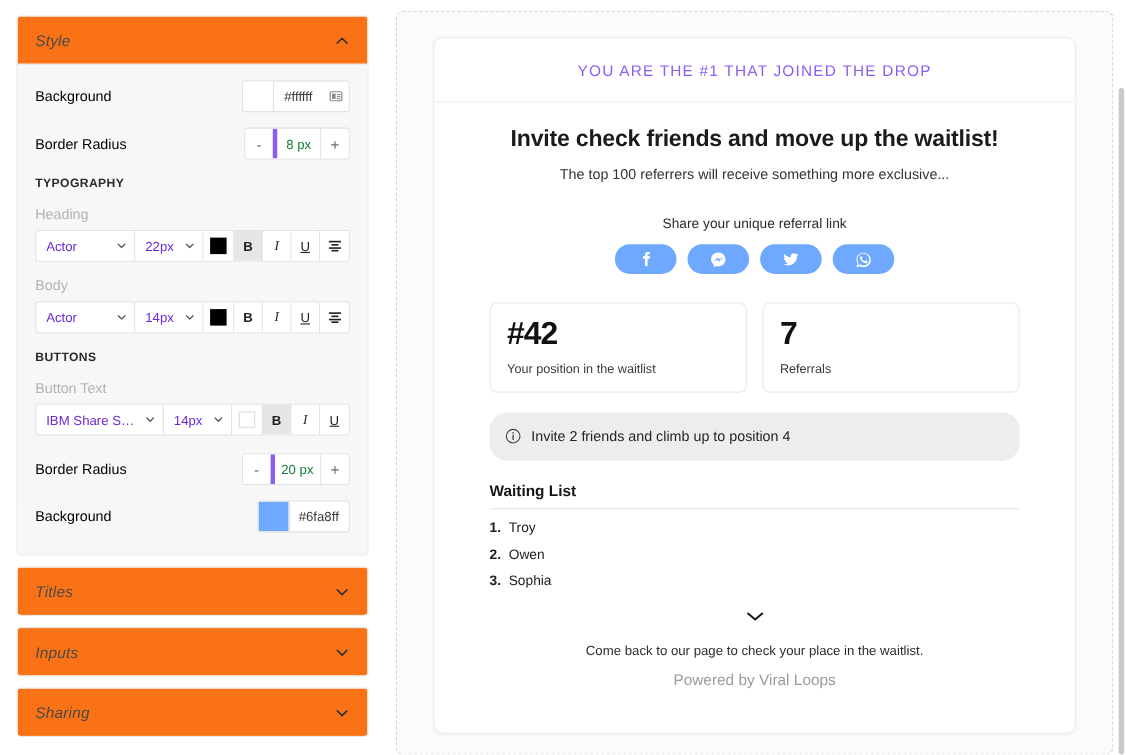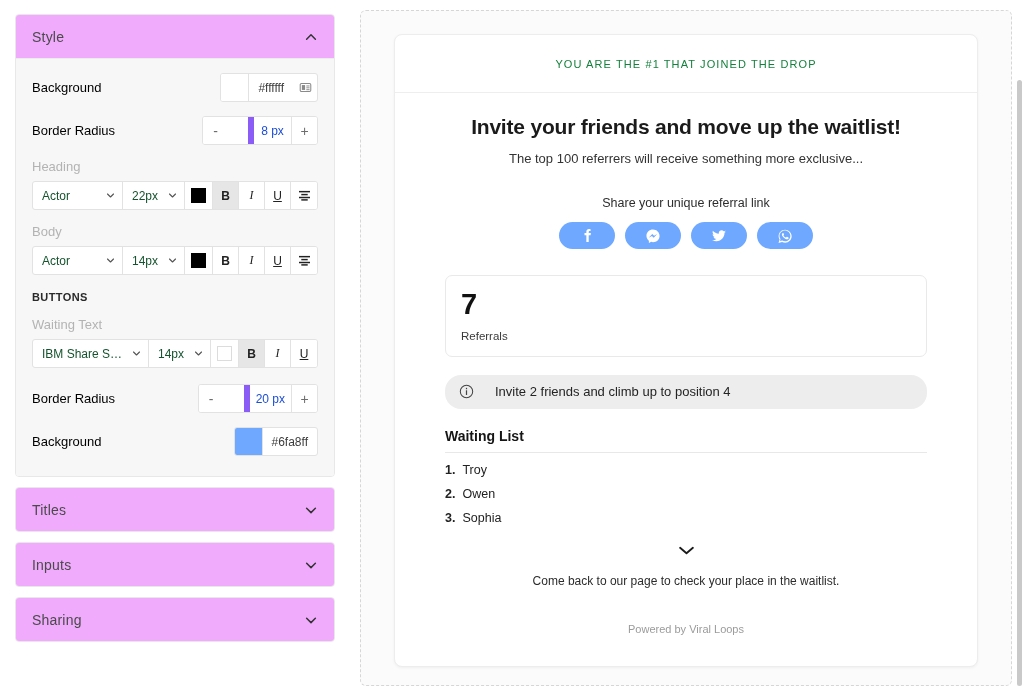--- a/index.html
+++ b/index.html
@@ -22,22 +22,23 @@
     margin: 14px 15px 0 15px;
     background: #ffffff;
     border: 1px solid #e8e8e8;
     border-radius: 4px;
     overflow: hidden;
   }
   .acc-header {
     height: 43px;
     display: flex; align-items: center; justify-content: space-between;
     padding: 0 16px;
-    background: #f0abfc;
+    background: #f97316;
     cursor: pointer;
+    font-style: italic;
   }
   .acc-title {
     font-size: 14px; color: #4a4a4a; letter-spacing: .2px;
   }
   .chev { width: 14px; height: 14px; color: #333; flex: none; }
   .acc-body {
     background: #f7f7f7;
     border-top: 1px solid #ececec;
     padding: 14px 16px 18px 16px;
   }
@@ -75,33 +76,33 @@
     border: 1px solid #e2e2e2; border-radius: 3px;
     background: #fff; height: 29px; overflow: hidden;
   }
   .stp-btn {
     width: 25px; display: flex; align-items: center; justify-content: center;
     font-size: 14px; color: #6d6d6d; cursor: pointer; background: #fff;
   }
   .stp-val {
     min-width: 44px; padding: 0 6px;
     display: flex; align-items: center; justify-content: center;
-    font-size: 12px; color: #1d4ed8;
-    border-left: 6px solid #8b5cf6; border-right: 1px solid #e2e2e2; margin-left: 20px;
+    font-size: 12px; color: #15803d;
+    border-left: 4px solid #8b5cf6; border-right: 1px solid #e2e2e2;
   }
 
   
   .typo-bar {
     display: flex; align-items: stretch;
     border: 1px solid #e2e2e2; border-radius: 3px;
     background: #fff; height: 29px; overflow: hidden; width: 100%;
   }
   .tb-sel {
     display: flex; align-items: center; justify-content: space-between;
-    padding: 0 7px 0 9px; font-size: 12px; color: #14532d;
+    padding: 0 7px 0 9px; font-size: 12px; color: #6d28d9;
     border-right: 1px solid #e2e2e2; cursor: pointer; white-space: nowrap;
   }
   .tb-sel.font { flex: 1 1 auto; min-width: 0; }
   .tb-sel.size { width: 62px; flex: none; }
   .tb-sel .cv { width: 9px; height: 9px; margin-left: 6px; color: #555; flex: none; }
   .tb-sel .txt { overflow: hidden; text-overflow: ellipsis; }
   .tb-cell {
     width: 26px; flex: none;
     display: flex; align-items: center; justify-content: center;
     border-right: 1px solid #e2e2e2; cursor: pointer;
@@ -148,21 +149,21 @@
     height: 633px;
     overflow: hidden;
     display: flex; flex-direction: column;
   }
   .w-top {
     height: 58px; flex: none;
     display: flex; align-items: center; justify-content: center;
     border-bottom: 1px solid #eeeeee;
   }
   .w-top-text {
-    font-size: 11px; color: #15803d; letter-spacing: 1.1px;
+    font-size: 14px; color: #8b5cf6; letter-spacing: 1.1px;
   }
   .w-body { padding: 22px 50px 0 50px; flex: 1; }
   .w-h1 {
     text-align: center; font-size: 21px; font-weight: bold;
     color: #1b1b1b; letter-spacing: -.2px;
   }
   .w-sub {
     text-align: center; font-size: 13px; color: #333;
     margin-top: 12px;
   }
@@ -204,43 +205,43 @@
     flex: 1; border: 1px solid #e9e9e9; border-radius: 7px;
     padding: 13px 15px 14px 15px; background: #fff;
   }
   .stat-val {
     font-size: 29px; font-weight: bold; color: #111;
     letter-spacing: -1px; line-height: 1.1;
   }
   .stat-cap { font-size: 11.5px; color: #3a3a3a; margin-top: 9px; }
 
   .info-bar {
-    margin-top: 18px; height: 34px; border-radius: 16px;
+    margin-top: 18px; height: 44px; border-radius: 16px;
     background: #ededed; display: flex; align-items: center;
-    padding: 0 14px; gap: 21px;
+    padding: 0 14px; gap: 9px;
   }
   .info-txt { font-size: 13px; color: #242424; }
 
   .wl-title {
     font-size: 14px; font-weight: bold; color: #151515;
     margin-top: 19px; padding-bottom: 8px;
     border-bottom: 1px solid #e8e8e8;
   }
   .wl-item {
     display: flex; gap: 7px; font-size: 12.5px;
     color: #222; padding: 10px 0 0 0;
   }
   .wl-num { font-weight: bold; }
 
   .w-more { display: flex; justify-content: center; margin-top: 20px; cursor: pointer; }
   .w-foot1 {
     text-align: center; font-size: 12px; color: #2c2c2c; margin-top: 18px;
   }
   .w-foot2 {
-    text-align: center; font-size: 11px; color: #9b9b9b; margin-top: 35px;
+    text-align: center; font-size: 14px; color: #9b9b9b; margin-top: 12px;
   }
 </style>
 </head>
 <body>
 
 <div class="app">
 
   <div class="sidebar">
 
     <div class="panel-card">
@@ -273,20 +274,21 @@
 
         <div class="row">
           <span class="row-label">Border Radius</span>
           <div class="stepper">
             <div class="stp-btn">-</div>
             <div class="stp-val">8 px</div>
             <div class="stp-btn">+</div>
           </div>
         </div>
 
+        <div class="sec-label tight">TYPOGRAPHY</div>
 
         <div class="field-label">Heading</div>
         <div class="typo-bar" style="margin-bottom:14px;">
           <div class="tb-sel font">
             <span class="txt">Actor</span>
             <svg class="cv" viewBox="0 0 12 12">
                 <path d="M2 4 L6 8 L10 4" fill="none" stroke="#555" stroke-width="1.5" stroke-linecap="round" stroke-linejoin="round"></path>
               </svg>
           </div>
           <div class="tb-sel size">
@@ -348,21 +350,21 @@
               <rect x="1" y="1" width="12" height="1.6" fill="#222"></rect>
                 <rect x="3.5" y="4.2" width="7" height="1.6" fill="#222"></rect>
               <rect x="1" y="7.4" width="12" height="1.6" fill="#222"></rect>
                 <rect x="3.5" y="10" width="7" height="1.6" fill="#222"></rect>
             </svg>
           </div>
         </div>
 
         <div class="sec-label tight">BUTTONS</div>
 
-        <div class="field-label">Waiting Text</div>
+        <div class="field-label">Button Text</div>
         <div class="typo-bar" style="margin-bottom:16px;">
           <div class="tb-sel font">
             <span class="txt">IBM Share Sans</span>
             <svg class="cv" viewBox="0 0 12 12">
                 <path d="M2 4 L6 8 L10 4" fill="none" stroke="#555" stroke-width="1.5" stroke-linecap="round" stroke-linejoin="round"></path>
               </svg>
           </div>
           <div class="tb-sel size">
             <span class="txt">14px</span>
             <svg class="cv" viewBox="0 0 12 12">
@@ -435,21 +437,21 @@
 
   <div class="preview-wrap">
     <div class="dashed">
       <div class="widget">
 
         <div class="w-top">
           <span class="w-top-text">YOU ARE THE #1 THAT JOINED THE DROP</span>
         </div>
 
         <div class="w-body">
-          <div class="w-h1">Invite your friends and move up the waitlist!</div>
+          <div class="w-h1">Invite check friends and move up the waitlist!</div>
           <div class="w-sub">The top 100 referrers will receive something more exclusive...</div>
 
           <div class="w-share-label">Share your unique referral link</div>
 
 
           <div class="socials">
             <div class="soc sc" style="background: rgb(111, 168, 255);">
               <svg width="13" height="13" viewBox="0 0 16 16">
                 <path d="M10.3 2.6h1.5V0.2C11.5 0.15 10.7 0 9.8 0 7.9 0 6.6 1.2 6.6 3.4V5H4.3v2.7h2.3V16h2.9V7.7h2.3L12.2 5H9.5V3.7c0-0.8 0.2-1.1 0.8-1.1z"></path>
               </svg>
@@ -465,20 +467,24 @@
               </svg>
             </div>
             <div class="soc sc" style="background: rgb(111, 168, 255);">
               <svg width="14" height="14" viewBox="0 0 16 16">
                 <path d="M8.1 0.8C4 0.8 0.7 4.1 0.7 8.2c0 1.4 0.4 2.7 1.1 3.9L0.6 16l4-1.1c1.1 0.6 2.3 0.9 3.6 0.9 4.1 0 7.4-3.3 7.4-7.4S12.2 0.8 8.1 0.8zm0 13.3c-1.2 0-2.3-0.3-3.2-0.9l-0.2-0.1-2.4 0.6 0.6-2.3-0.2-0.2c-0.6-1-1-2.1-1-3.3 0-3.4 2.8-6.2 6.2-6.2s6.2 2.8 6.2 6.2-2.7 6.2-6 6.2zm3.4-4.6c-0.2-0.1-1.1-0.5-1.3-0.6-0.2-0.1-0.3-0.1-0.4 0.1-0.1 0.2-0.5 0.6-0.6 0.7-0.1 0.1-0.2 0.1-0.4 0-0.2-0.1-0.8-0.3-1.5-0.9-0.6-0.5-0.9-1.1-1.1-1.3-0.1-0.2 0-0.3 0.1-0.4L6.6 6.8c0.1-0.1 0.1-0.2 0.2-0.3 0.1-0.1 0-0.2 0-0.3 0-0.1-0.4-1-0.5-1.3-0.1-0.3-0.3-0.3-0.4-0.3h-0.3c-0.1 0-0.3 0-0.5 0.2-0.2 0.2-0.7 0.7-0.7 1.6s0.7 1.9 0.8 2c0.1 0.1 1.4 2.1 3.3 2.9 1.6 0.6 1.9 0.5 2.3 0.5 0.3 0 1.1-0.4 1.2-0.9 0.2-0.4 0.2-0.8 0.1-0.9-0.1-0.1-0.2-0.1-0.4-0.2z"></path>
               </svg>
             </div>
           </div>
 
           <div class="stats">
+            <div class="stat">
+              <div class="stat-val">#42</div>
+              <div class="stat-cap">Your position in the waitlist</div>
+            </div>
             <div class="stat">
               <div class="stat-val">7</div>
               <div class="stat-cap">Referrals</div>
             </div>
           </div>
 
           <div class="info-bar">
             <svg width="15" height="15" viewBox="0 0 16 16">
               <circle cx="8" cy="8" r="6.6" fill="none" stroke="#444" stroke-width="1.1"></circle>
               <rect x="7.35" y="6.7" width="1.3" height="5" fill="#444"></rect>

